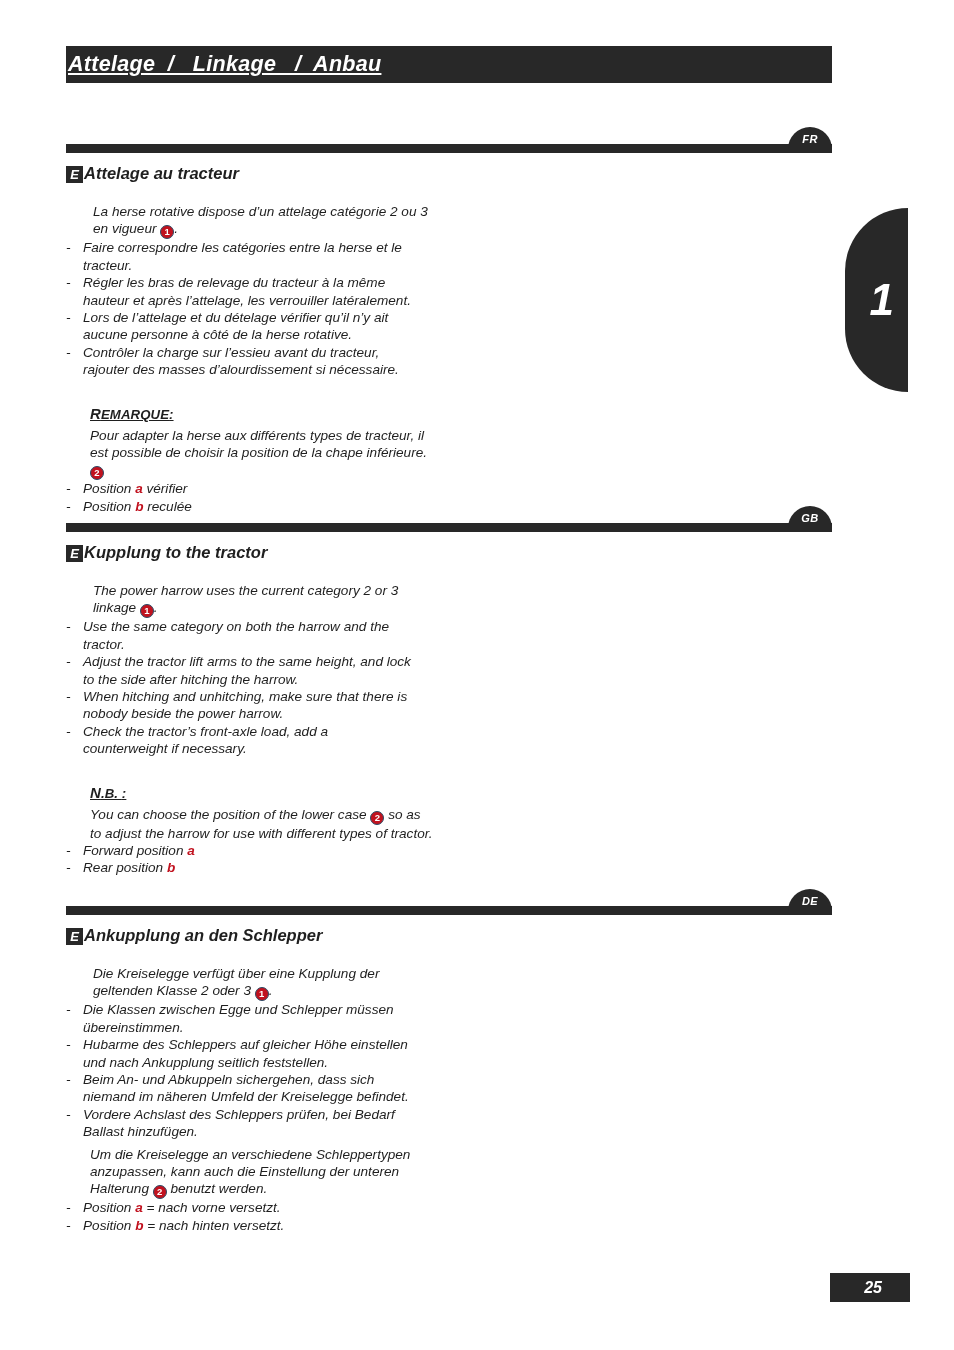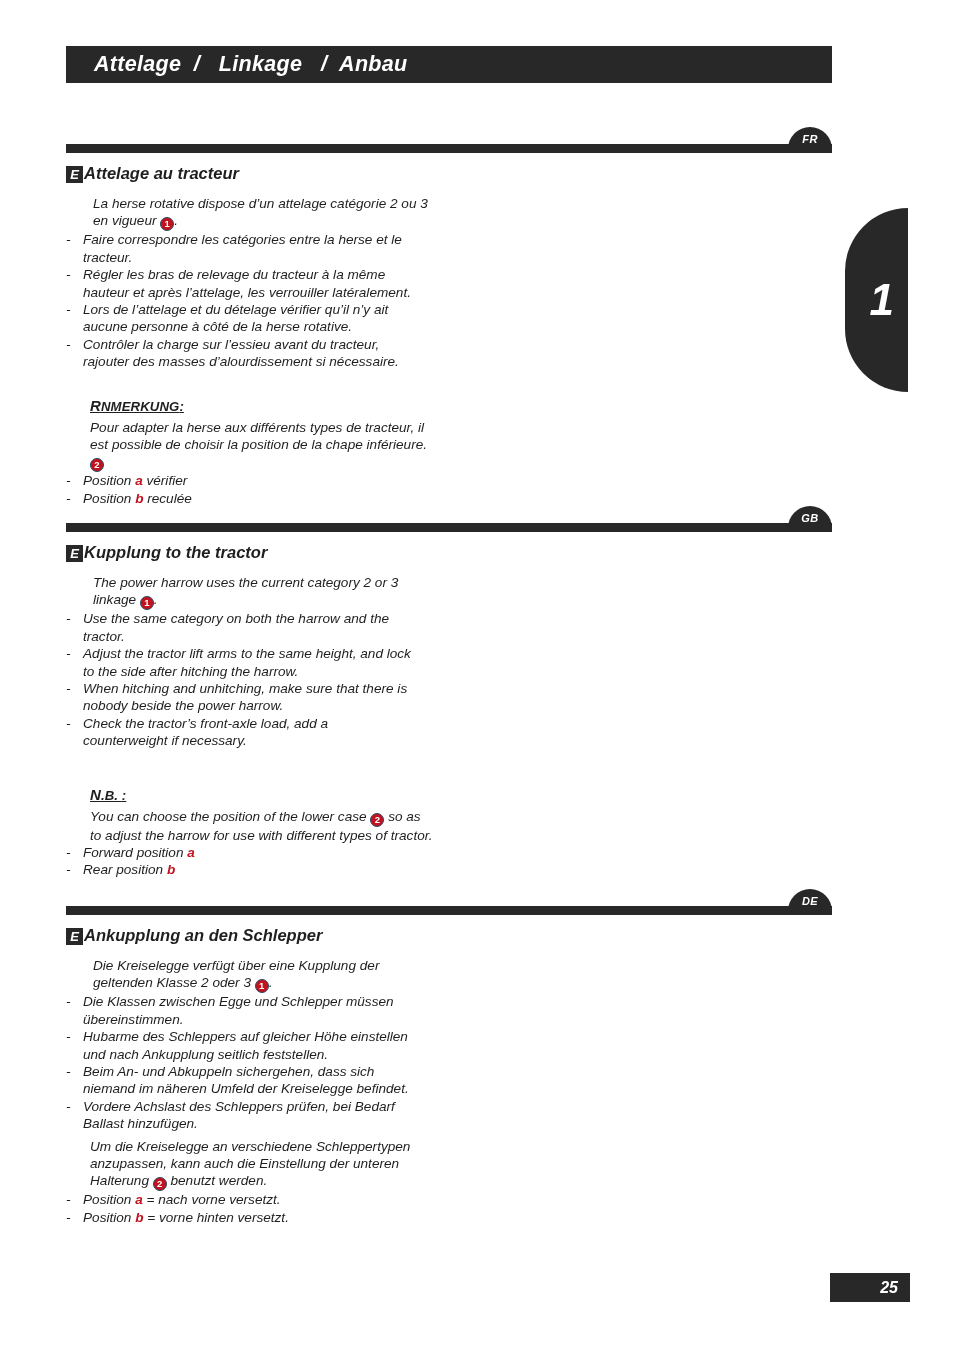--- a/index.html
+++ b/index.html
@@ -26,22 +26,23 @@
     background: #282828;
     display: flex;
     align-items: center;
   }
   .title-bar .title-text {
     color: #ffffff;
     font-weight: bold;
     font-style: italic;
     font-size: 21.5px;
     letter-spacing: 0.3px;
-    padding-left: 28px;
+    padding-left: 2px;
     white-space: pre;
+    text-decoration: underline;
   }
 
   
   .chapter-tab {
     position: absolute;
     left: 845px;
     top: 208px;
     width: 63px;
     height: 184px;
     background: #282828;
@@ -124,21 +125,21 @@
     line-height: 1.1;
   }
 
   
   .body-block {
     font-size: 13.6px;
     font-style: italic;
     line-height: 1.28;
     color: #1f1f1f;
     margin-left: 27px;
-    margin-top: 12px;
+    margin-top: 20px;
     max-width: 345px;
   }
 
   .note-head {
     font-size: 13.2px;
     font-weight: bold;
     font-style: italic;
     text-decoration: underline;
     margin-left: 24px;
     color: #1f1f1f;
@@ -212,21 +213,21 @@
     background: #282828;
     display: flex;
     align-items: center;
     justify-content: flex-end;
   }
   .page-bar .page-num {
     color: #ffffff;
     font-size: 16px;
     font-weight: bold;
     font-style: italic;
-    padding-right: 12px;
+    padding-right: 28px;
     line-height: 1;
   }
 </style>
 </head>
 <body>
 
 <div class="title-bar">
   <span class="title-text">Attelage  /   Linkage   /  Anbau</span>
 </div>
 
@@ -246,21 +247,21 @@
   </div>
   <div class="body-block">
     <span>La herse rotative dispose d’un attelage catégorie 2 ou 3 en vigueur </span><span class="marker">1</span><span>.</span>
   </div>
   <ul class="dash-list list-indent-wide">
     <li><span class="dash">-</span><span>Faire correspondre les catégories entre la herse et le tracteur.</span></li>
     <li><span class="dash">-</span><span>Régler les bras de relevage du tracteur à la même hauteur et après l’attelage, les verrouiller latéralement.</span></li>
     <li><span class="dash">-</span><span>Lors de l’attelage et du dételage vérifier qu’il n’y ait aucune personne à côté de la herse rotative.</span></li>
     <li><span class="dash">-</span><span>Contrôler la charge sur l’essieu avant du tracteur, rajouter des masses d’alourdissement si nécessaire.</span></li>
   </ul>
-  <div class="note-head" style="margin-top:26px;"><span class="smallcaps-first">R</span><span>NMERKUNG</span><span>:</span></div>
+  <div class="note-head" style="margin-top:26px;"><span class="smallcaps-first">R</span><span>EMARQUE</span><span>:</span></div>
   <div class="note-body">
     <span>Pour adapter la herse aux différents types de tracteur, il est possible de choisir la position de la chape inférieure. </span><span class="marker">2</span><span></span>
   </div>
   <ul class="dash-list list-sub">
     <li><span class="dash">-</span><span>Position </span><span class="red-letter">a</span><span> vérifier</span></li>
     <li><span class="dash">-</span><span>Position </span><span class="red-letter">b</span><span> reculée</span></li>
   </ul>
 </div>
 
 <div class="lang-section" id="section-1" style="top:523px;">
@@ -275,21 +276,21 @@
   </div>
   <div class="body-block">
     <span>The power harrow uses the current category 2 or 3 linkage </span><span class="marker">1</span><span>.</span>
   </div>
   <ul class="dash-list list-indent-narrow">
     <li><span class="dash">-</span><span>Use the same category on both the harrow and the tractor.</span></li>
     <li><span class="dash">-</span><span>Adjust the tractor lift arms to the same height, and lock to the side after hitching the harrow.</span></li>
     <li><span class="dash">-</span><span>When hitching and unhitching, make sure that there is nobody beside the power harrow.</span></li>
     <li><span class="dash">-</span><span>Check the tractor’s front-axle load, add a counterweight if necessary.</span></li>
   </ul>
-  <div class="note-head" style="margin-top:36px;"><span class="smallcaps-first">N</span><span>.B. </span><span>:</span></div>
+  <div class="note-head" style="margin-top:26px;"><span class="smallcaps-first">N</span><span>.B. </span><span>:</span></div>
   <div class="note-body">
     <span>You can choose the position of the lower case </span><span class="marker">2</span><span> so as to adjust the harrow for use with different types of tractor.</span>
   </div>
   <ul class="dash-list list-sub">
     <li><span class="dash">-</span><span>Forward position </span><span class="red-letter">a</span><span></span></li>
     <li><span class="dash">-</span><span>Rear position </span><span class="red-letter">b</span><span></span></li>
   </ul>
 </div>
 
 <div class="lang-section" id="section-2" style="top:906px;">
@@ -309,19 +310,19 @@
     <li><span class="dash">-</span><span>Die Klassen zwischen Egge und Schlepper müssen übereinstimmen.</span></li>
     <li><span class="dash">-</span><span>Hubarme des Schleppers auf gleicher Höhe einstellen und nach Ankupplung seitlich feststellen.</span></li>
     <li><span class="dash">-</span><span>Beim An- und Abkuppeln sichergehen, dass sich niemand im näheren Umfeld der Kreiselegge befindet.</span></li>
     <li><span class="dash">-</span><span>Vordere Achslast des Schleppers prüfen, bei Bedarf Ballast hinzufügen.</span></li>
   </ul>
   <div class="note-body">
     <span>Um die Kreiselegge an verschiedene Schleppertypen anzupassen, kann auch die Einstellung der unteren Halterung </span><span class="marker">2</span><span> benutzt werden.</span>
   </div>
   <ul class="dash-list list-sub">
     <li><span class="dash">-</span><span>Position </span><span class="red-letter">a</span><span> = nach vorne versetzt.</span></li>
-    <li><span class="dash">-</span><span>Position </span><span class="red-letter">b</span><span> = vorne hinten versetzt.</span></li>
+    <li><span class="dash">-</span><span>Position </span><span class="red-letter">b</span><span> = nach hinten versetzt.</span></li>
   </ul>
 </div>
 
 <div class="page-bar">
   <span class="page-num">25</span>
 </div>
 
 </body></html>

